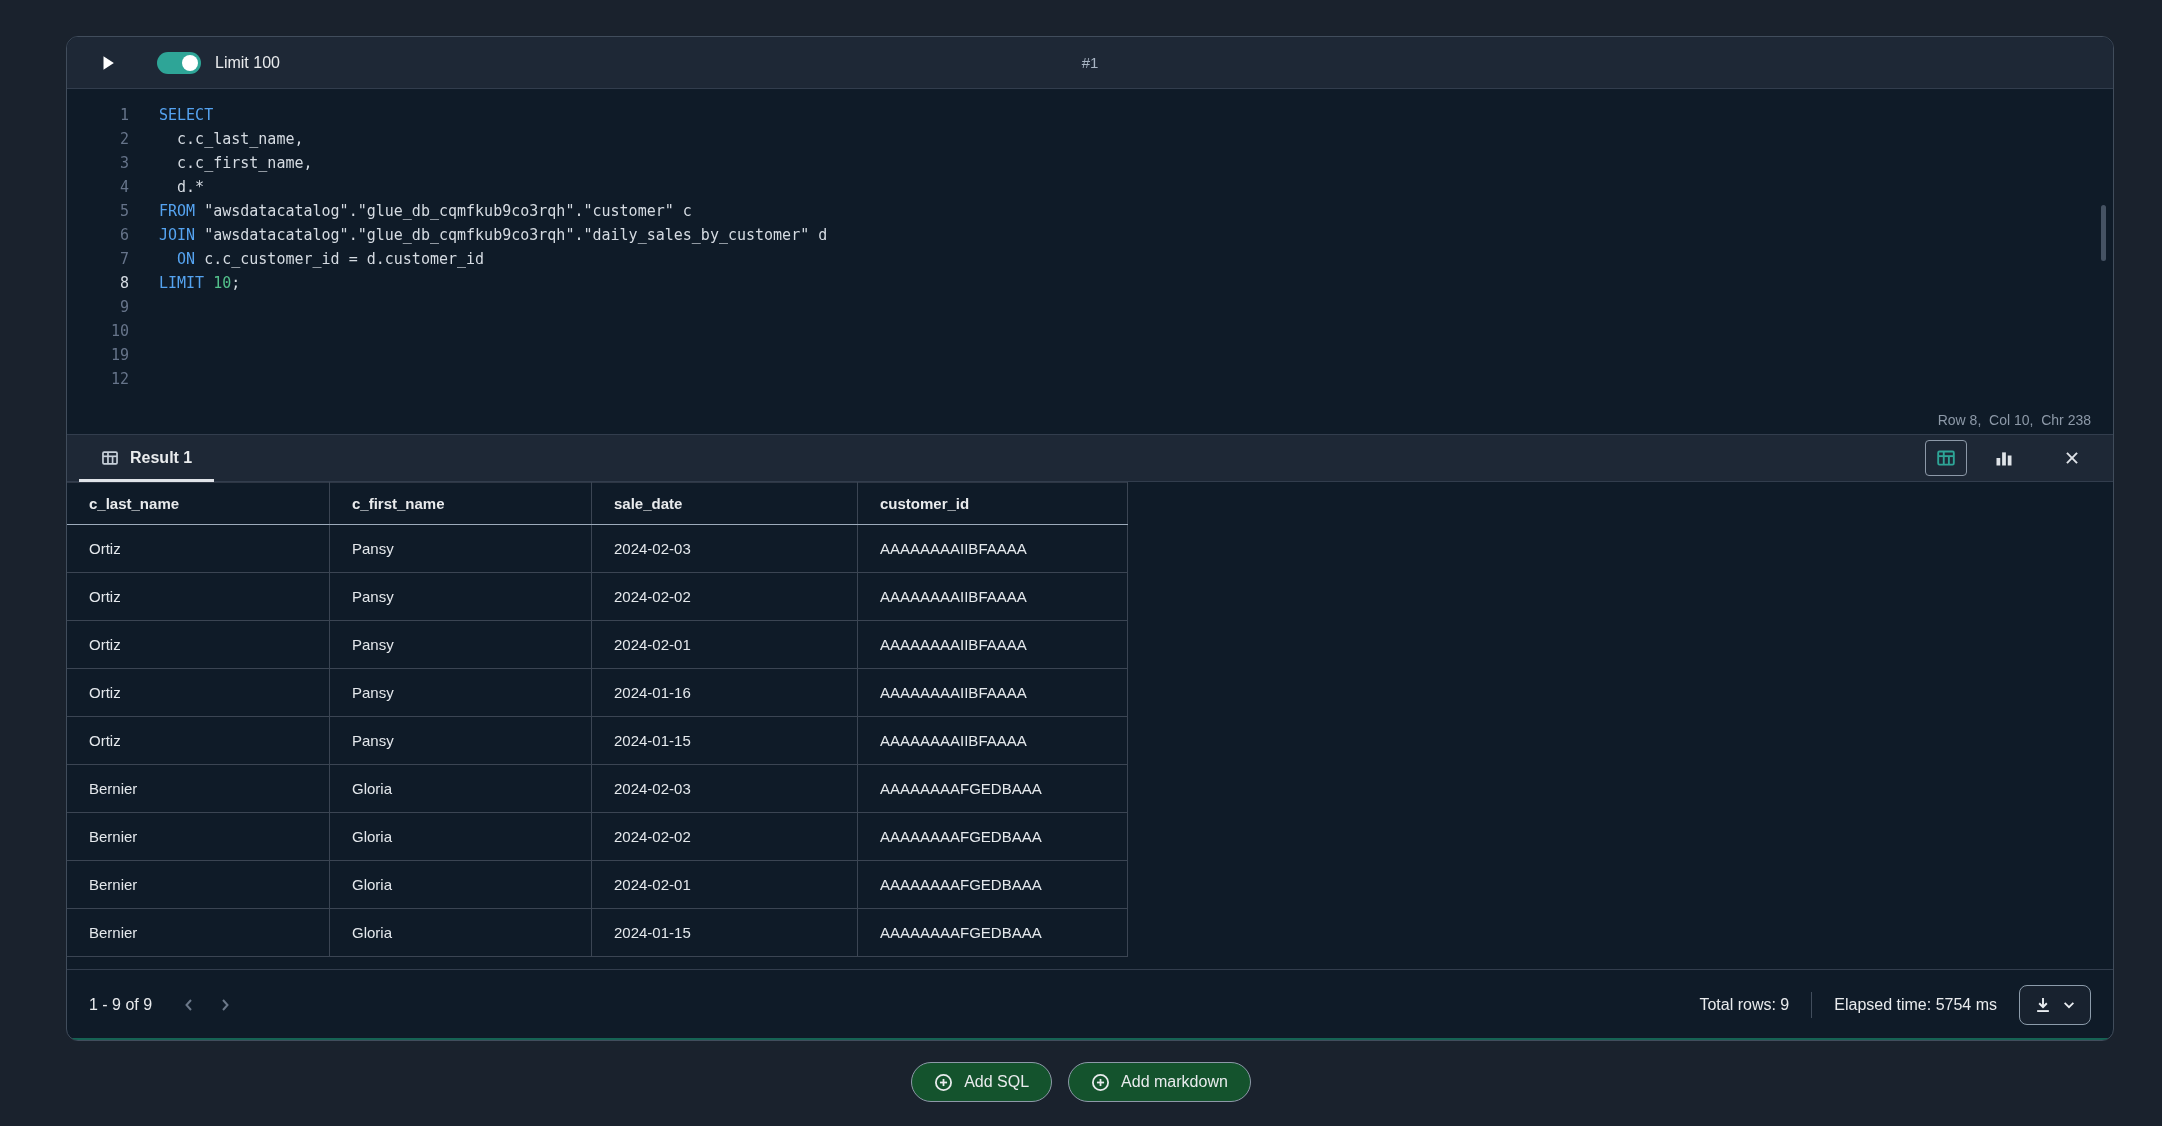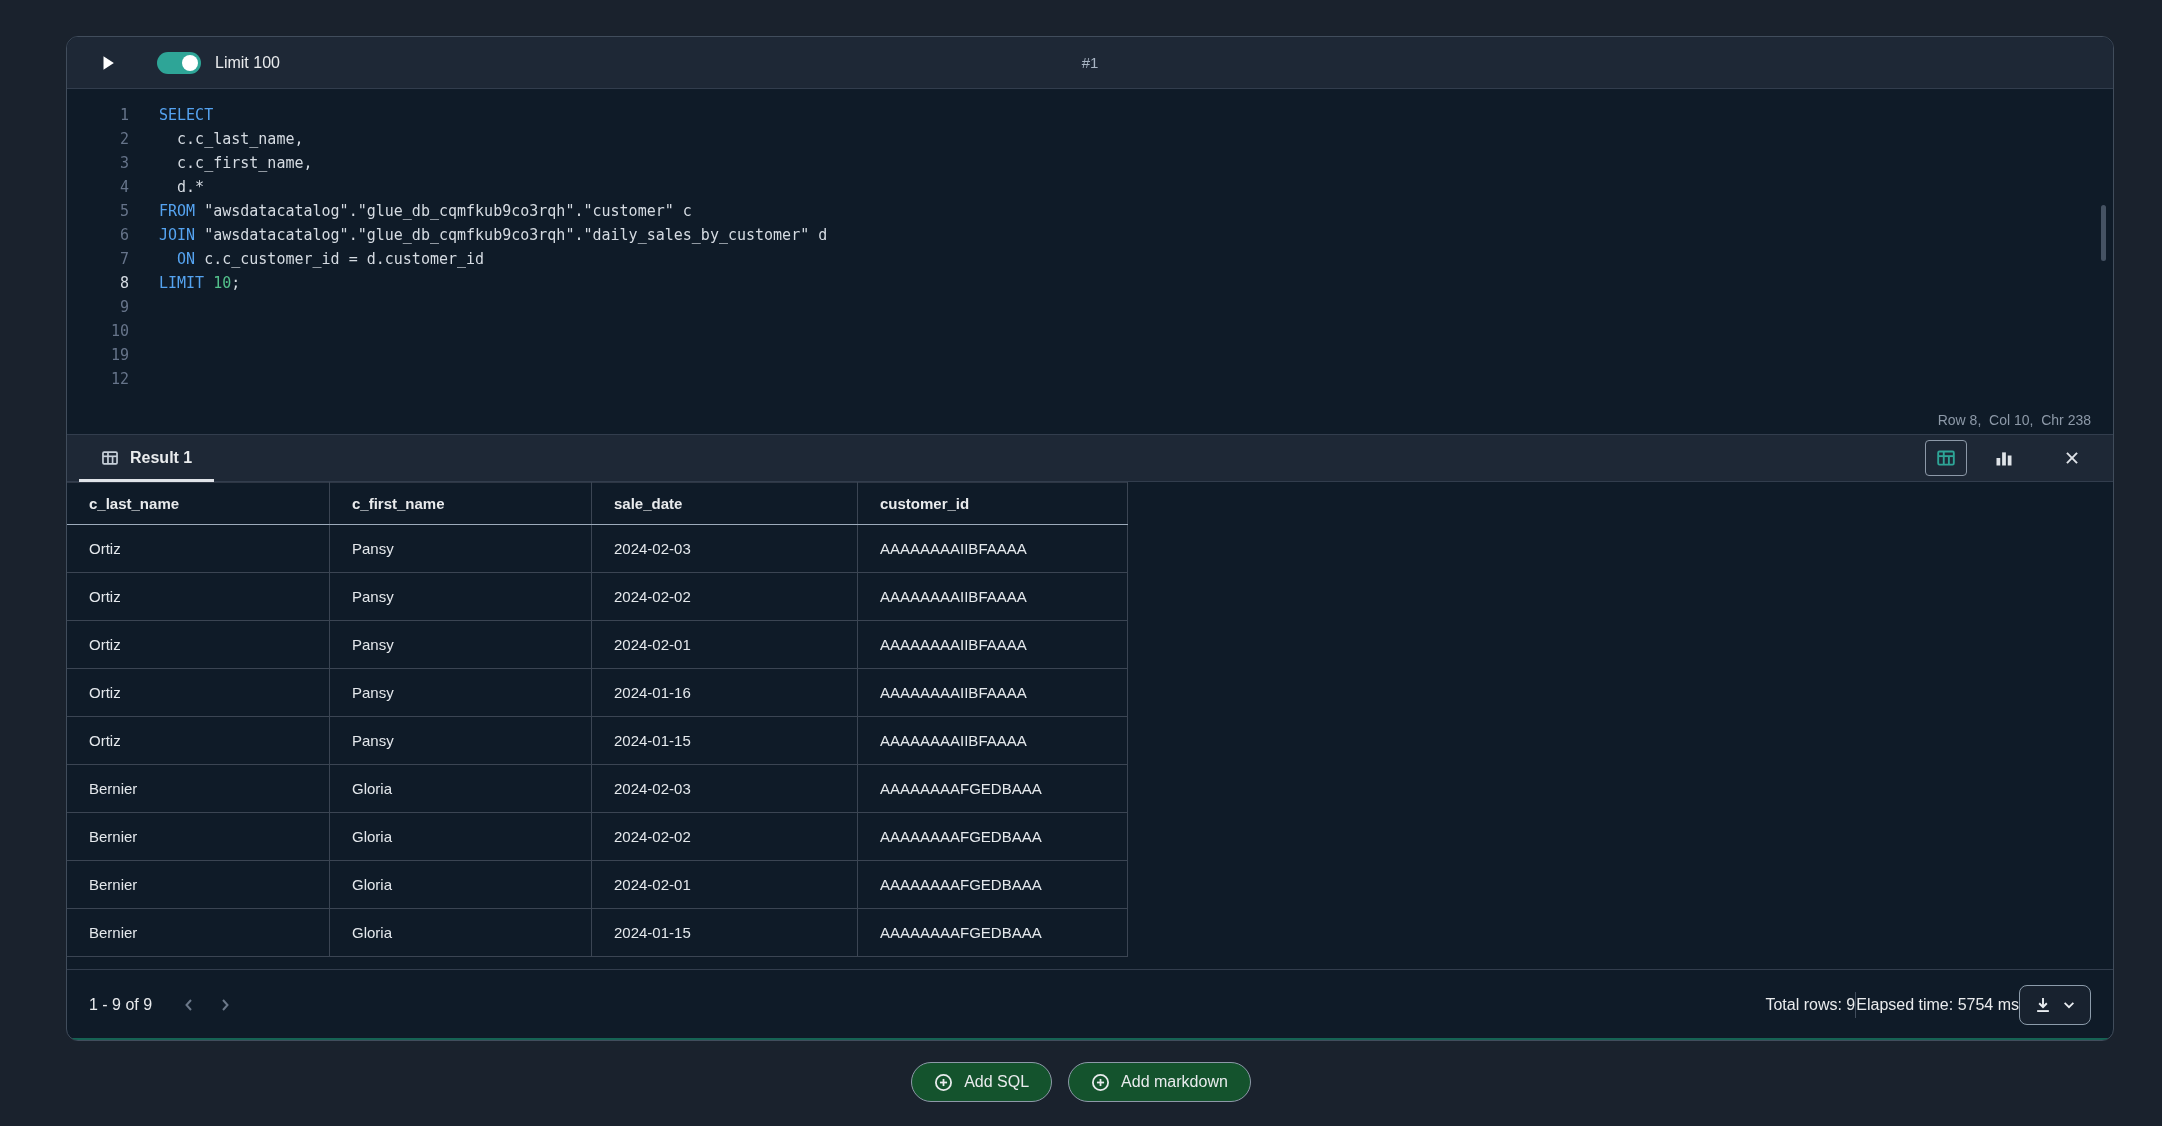--- a/index.html
+++ b/index.html
@@ -116,21 +116,21 @@
     overflow:hidden;text-overflow:ellipsis;white-space:nowrap;
   }
   
   .result-footer{
     height:71px;flex:none;border-top:1px solid var(--border-sub);
     display:flex;align-items:center;padding:0 22px;
   }
   .page-info{font-size:16px;color:var(--text);font-weight:500;}
   .pager{display:flex;align-items:center;gap:6px;margin-left:22px;}
   .pager-btn{width:30px;height:30px;display:flex;align-items:center;justify-content:center;color:#6b7889;cursor:pointer;background:none;border:none;}
-  .footer-right{margin-left:auto;display:flex;align-items:center;}
+  .footer-right{margin-left:auto;display:flex;align-items:center;gap:22px;}
   .footer-stat{font-size:16px;color:var(--text);}
   .v-div{width:1px;height:26px;background:var(--border);}
   .download-btn{
     display:flex;align-items:center;gap:10px;
     height:40px;padding:0 14px;border:1px solid #8c9cab;border-radius:8px;
     background:#18222f;color:#e9edf1;cursor:pointer;
   }
   
   .add-actions{
     position:absolute;left:0;right:0;top:1062px;

